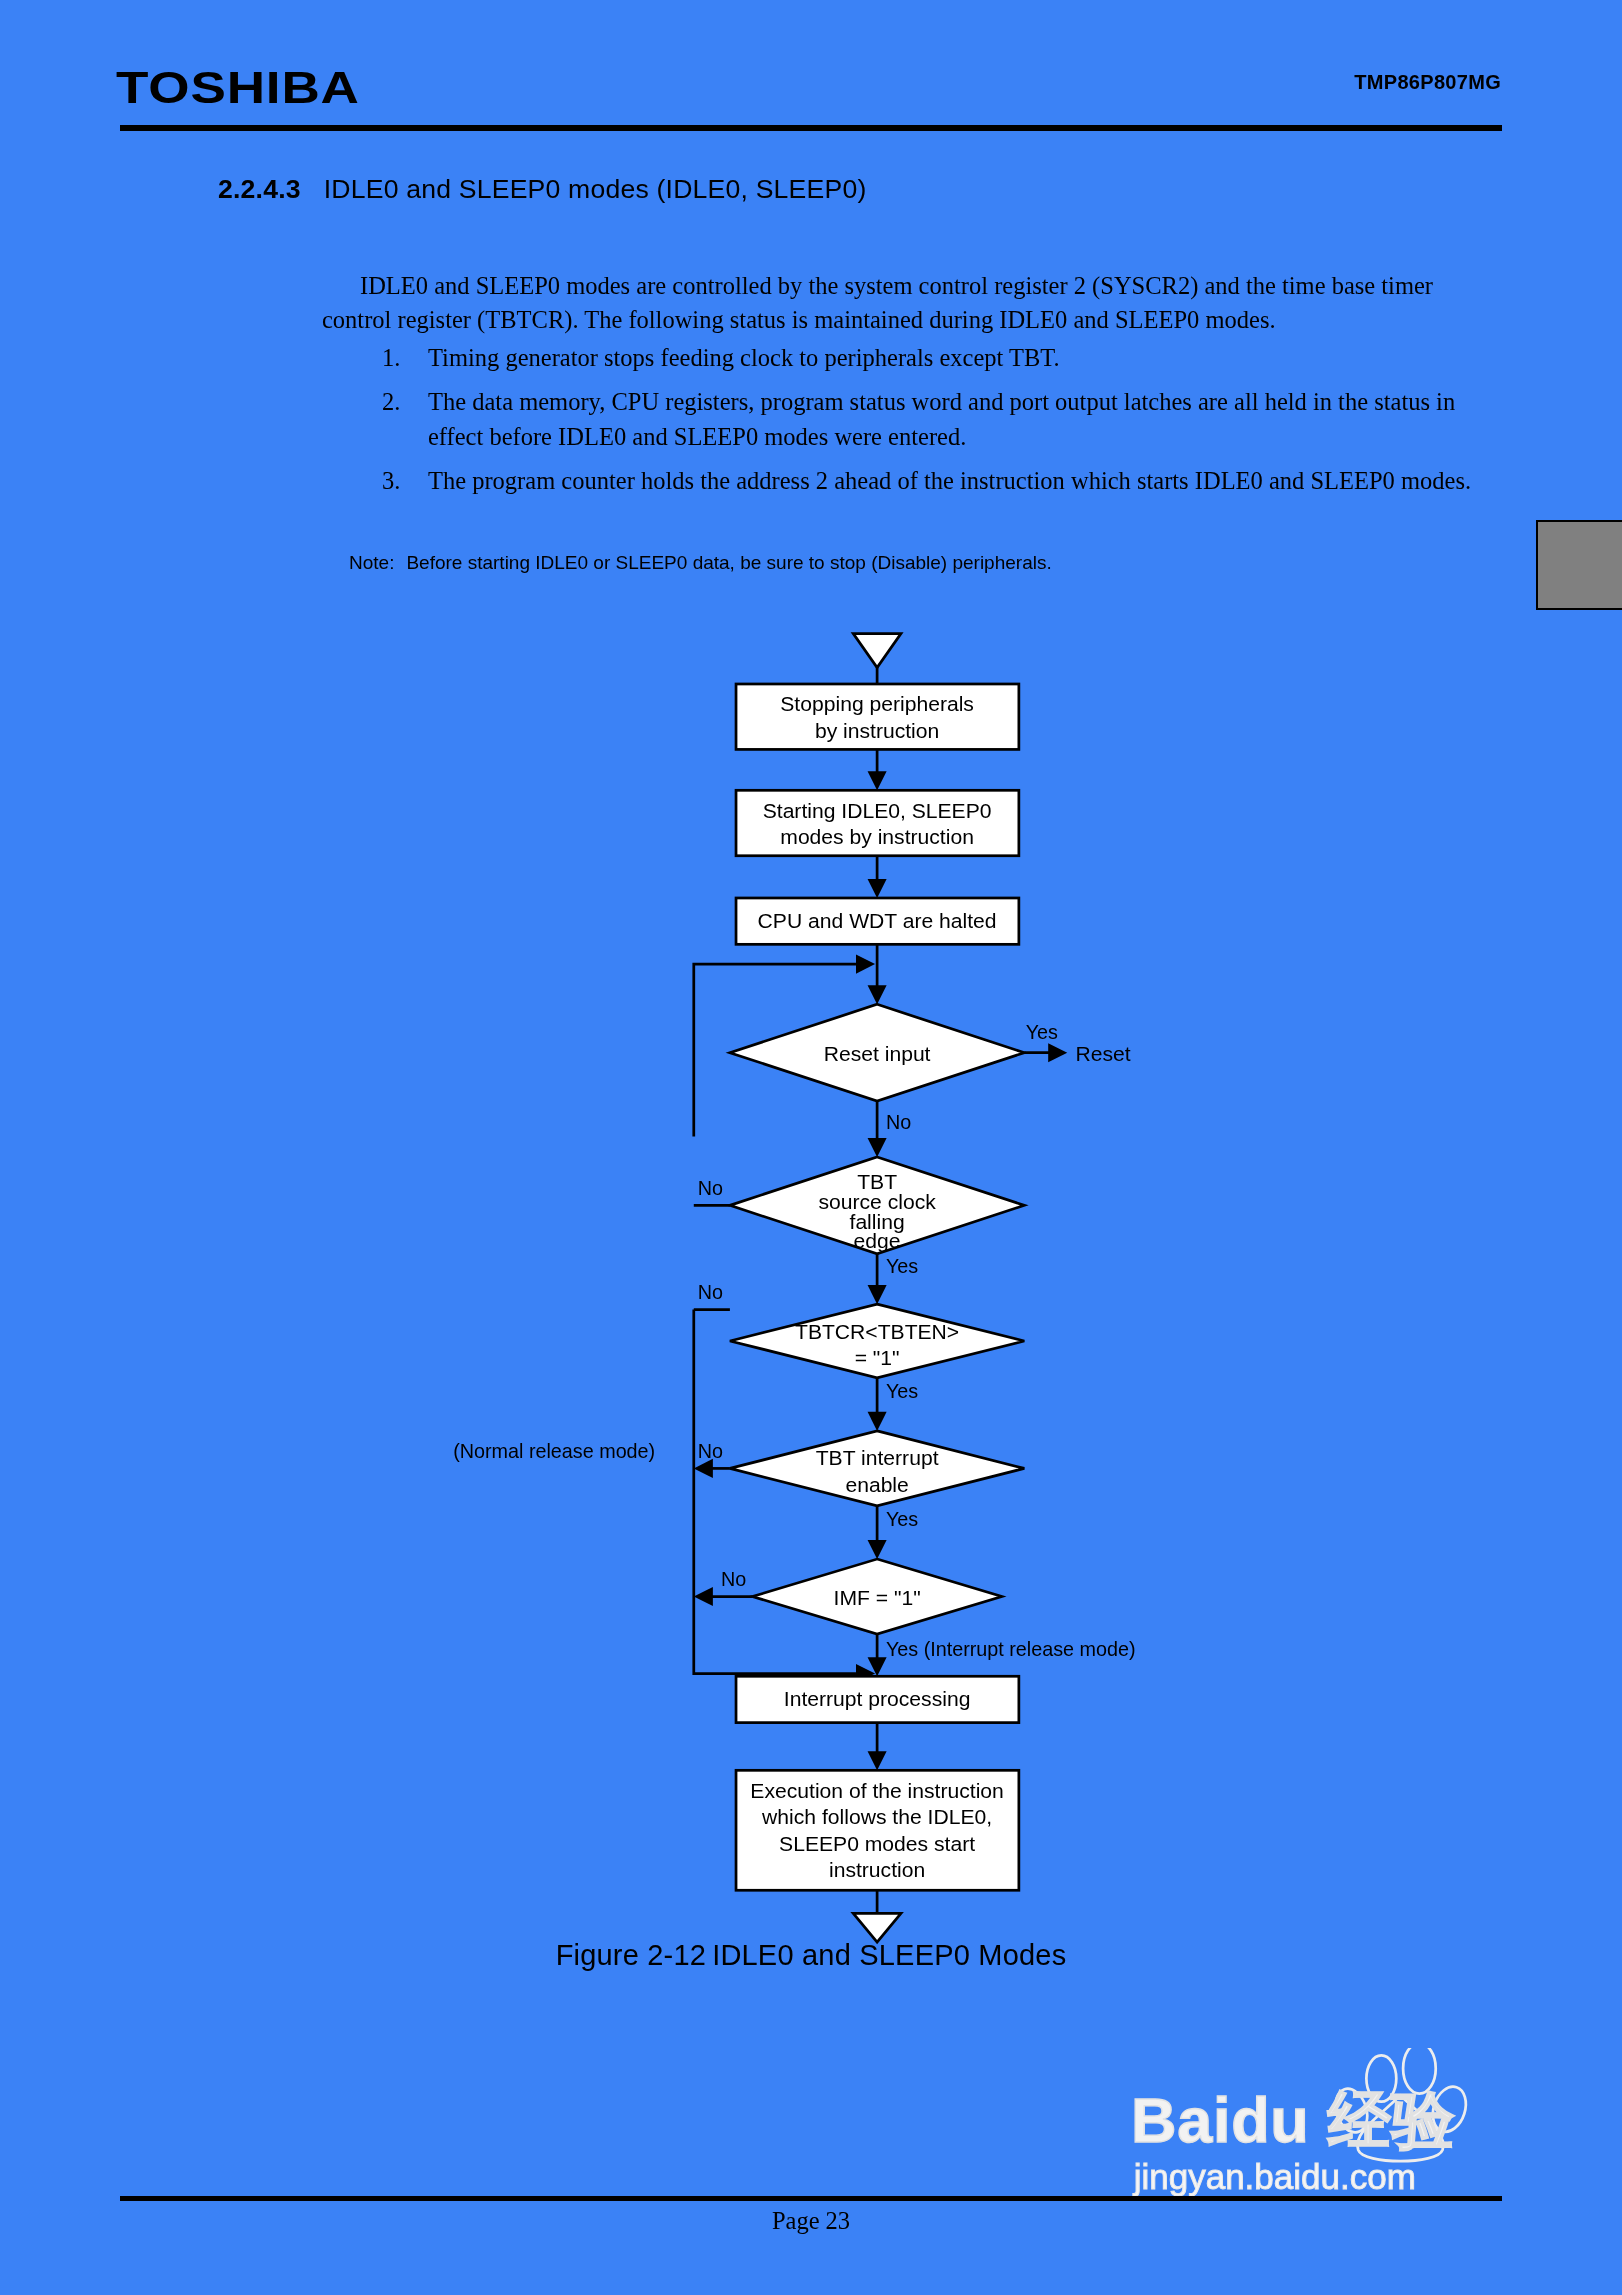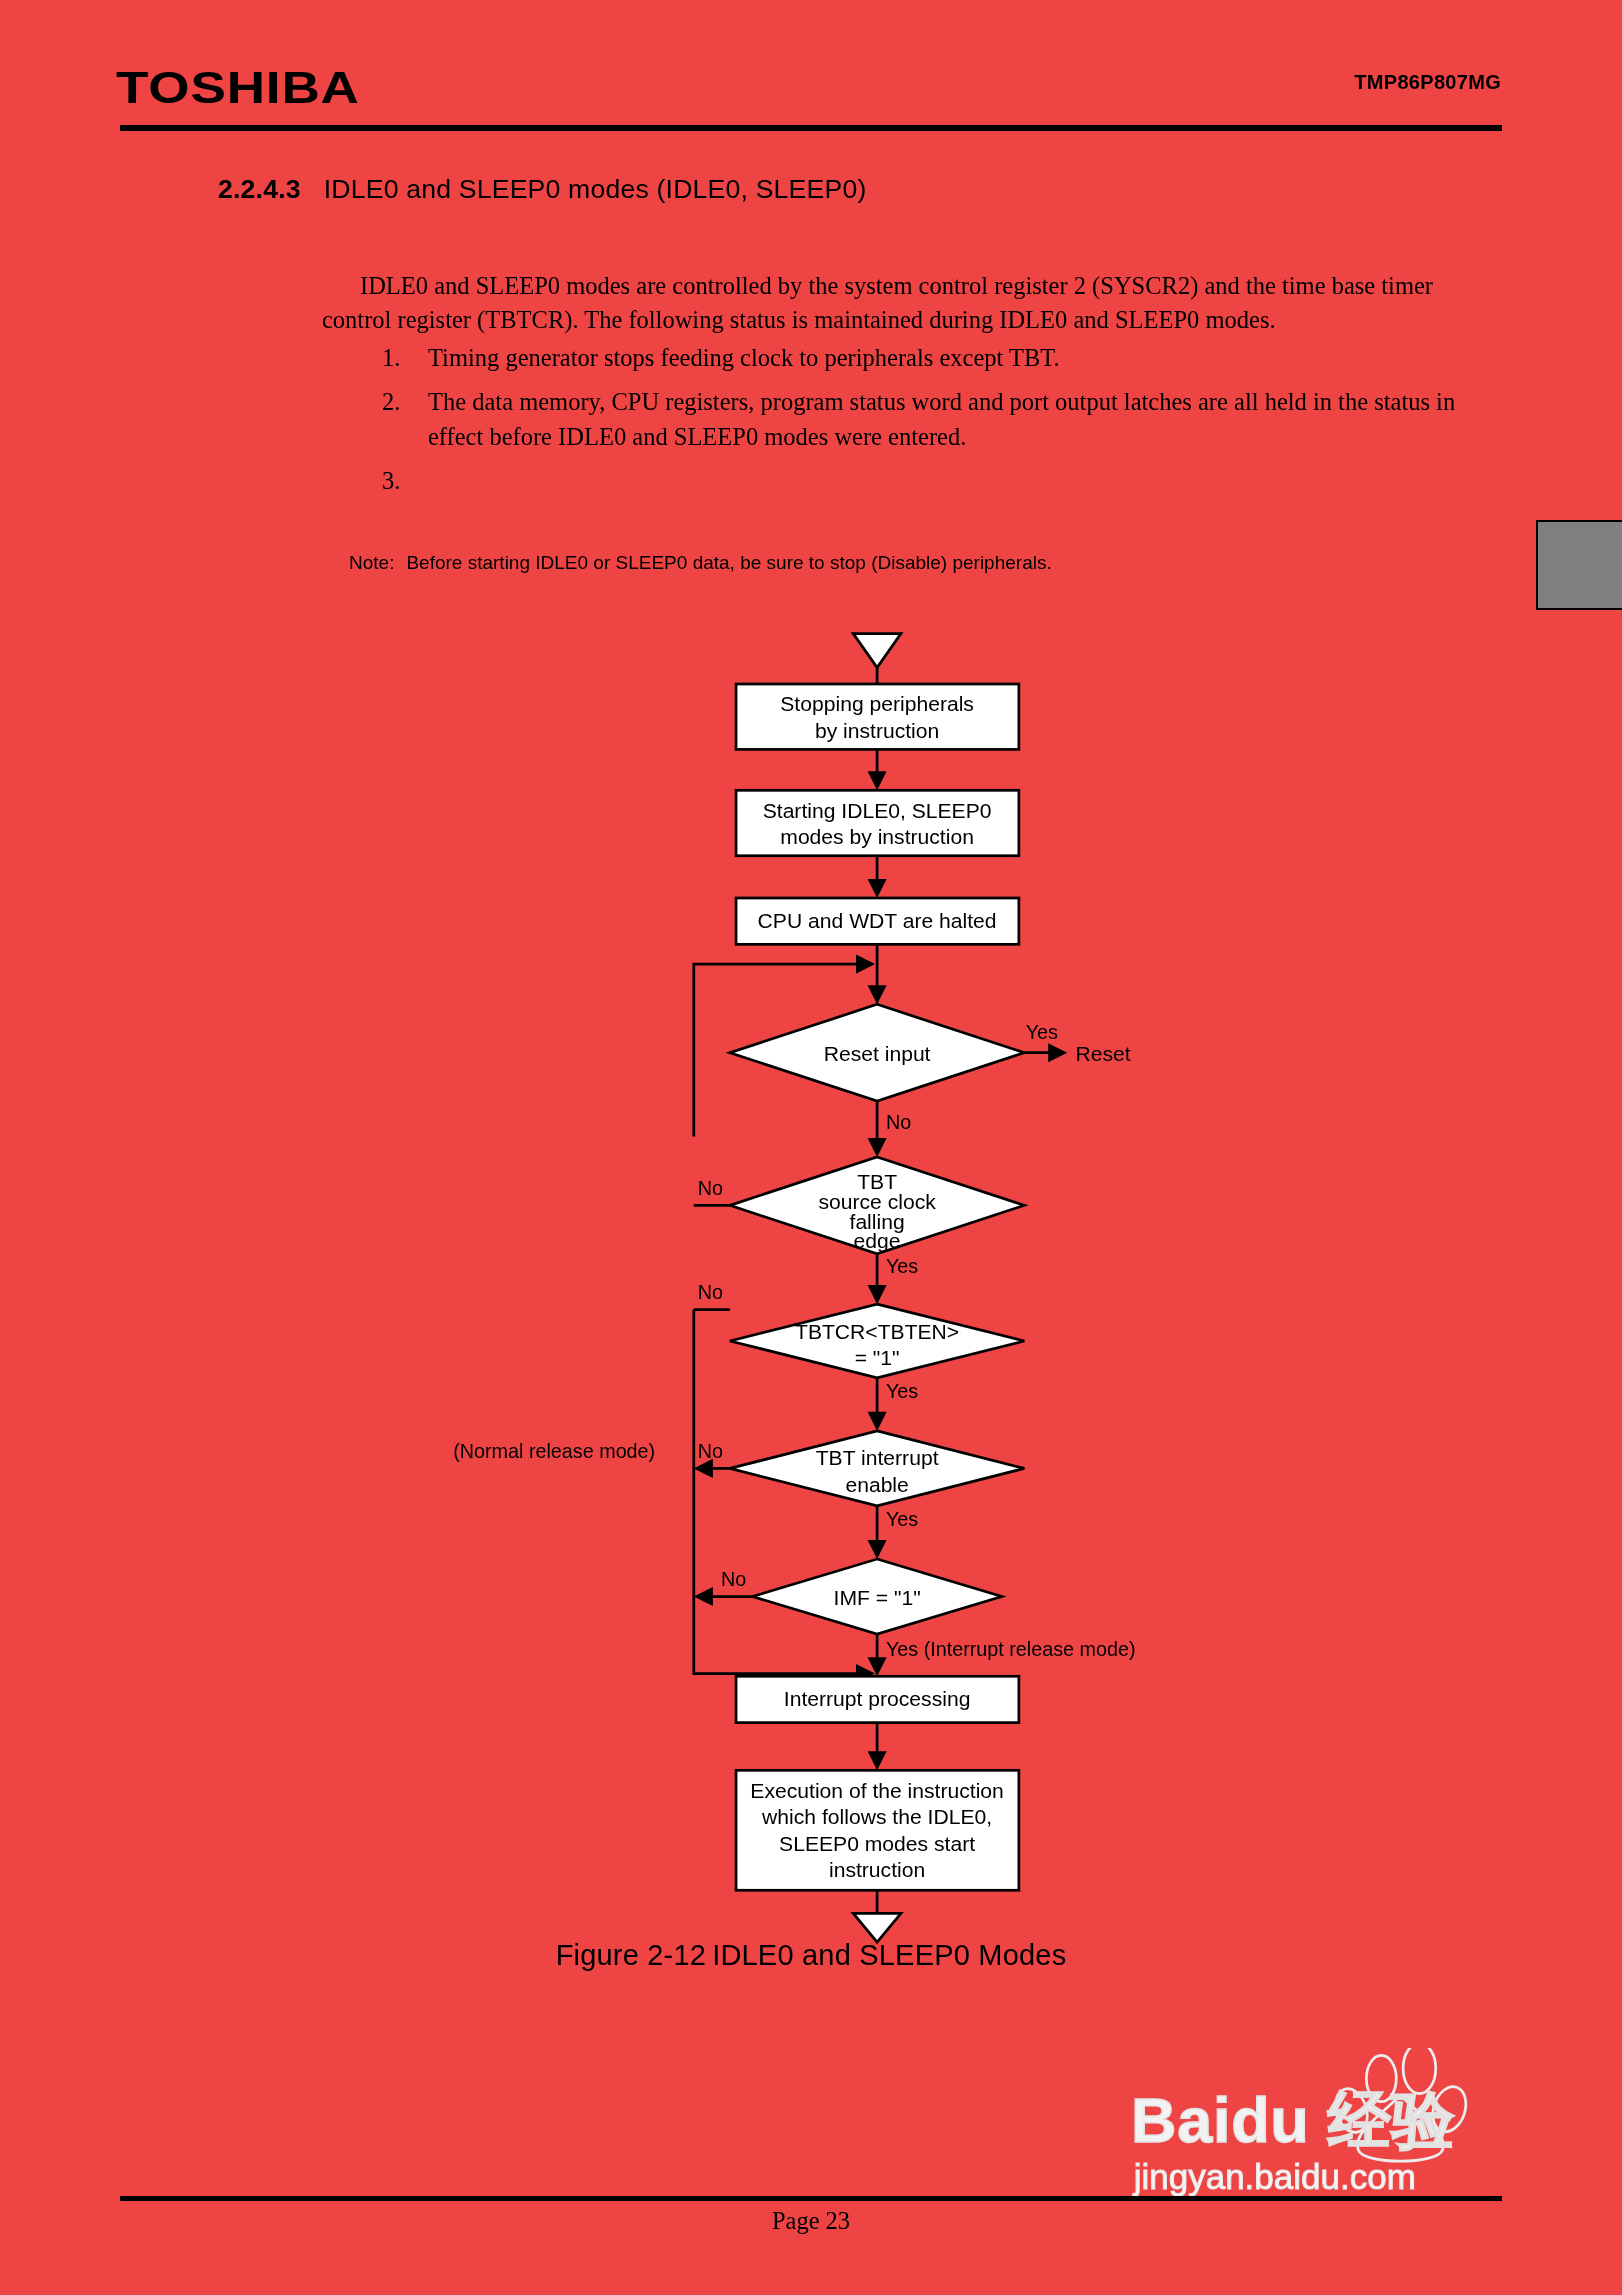--- a/index.html
+++ b/index.html
@@ -9,21 +9,21 @@
     background: #ffffff;
   }
   body {
     font-family: "Liberation Serif", serif;
     color: #000000;
   }
   #page {
     position: relative;
     width: 1622px;
     height: 2295px;
-    background: #ef4444;
+    background: #3b82f6;
     overflow: hidden;
   }
 
   
   #header-logo {
     position: absolute;
     left: 116px;
     top: 65px;
     font-family: "Liberation Sans", sans-serif;
     font-weight: bold;
@@ -240,20 +240,21 @@
     <div class="list-item">
       <span class="marker">1.</span>
       <span>Timing generator stops feeding clock to peripherals except TBT.</span>
     </div>
     <div class="list-item">
       <span class="marker">2.</span>
       <span>The data memory, CPU registers, program status word and port output latches are all held in the status in effect before IDLE0 and SLEEP0 modes were entered.</span>
     </div>
     <div class="list-item">
       <span class="marker">3.</span>
+      <span>The program counter holds the address 2 ahead of the instruction which starts IDLE0 and SLEEP0 modes.</span>
     </div>
   </div>
 
   <div id="note-line">
     <span class="note-label">Note:</span><span>Before starting IDLE0 or SLEEP0 data, be sure to stop (Disable) peripherals.</span>
   </div>
 
   <div id="flow">
   <svg width="1622" height="1336" viewBox="0 0 2380 1960" xmlns="http://www.w3.org/2000/svg">
 

